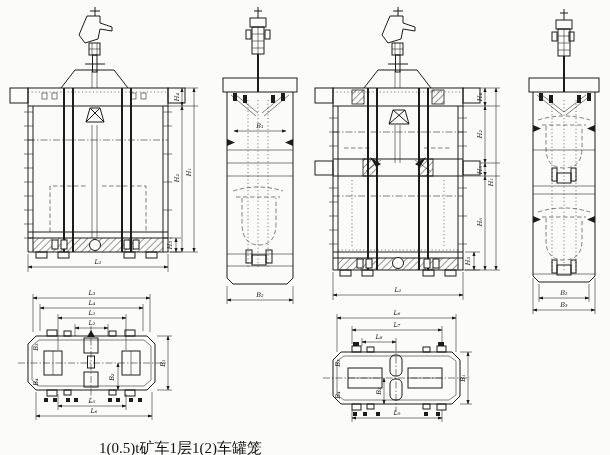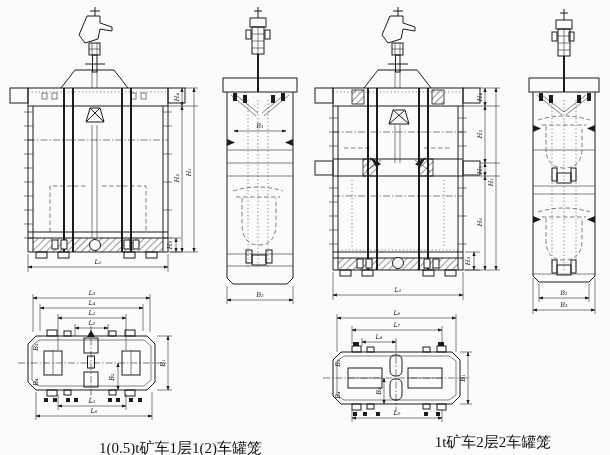--- a/index.html
+++ b/index.html
@@ -318,14 +318,13 @@
   <line class="t" x1="468" y1="352" x2="468" y2="404" marker-start="url(#ar)" marker-end="url(#ar)"></line>
   <text class="dl" transform="rotate(-90 465 378)" x="465" y="378" text-anchor="middle">B₁</text>
   <line class="t" x1="384" y1="378" x2="384" y2="404" marker-start="url(#ar)" marker-end="url(#ar)"></line>
   <text class="dl" transform="rotate(-90 381 391)" x="381" y="391" text-anchor="middle">B₂</text>
   <text class="dl" transform="rotate(-90 340 363)" x="340" y="363" text-anchor="middle">B₃</text>
   <text class="dl" transform="rotate(-90 340 395)" x="340" y="395" text-anchor="middle">B₄</text>
 </g>
 </svg>
 
 <div class="caption" style="left:68px;top:431px;width:225px;margin-top:8px;">1(0.5)t矿车1层1(2)车罐笼</div>
-<div class="caption" style="left:408px;top:433px;width:170px;">1t矿车2层2车罐笼</div>
 </div>
 
 </body></html>

